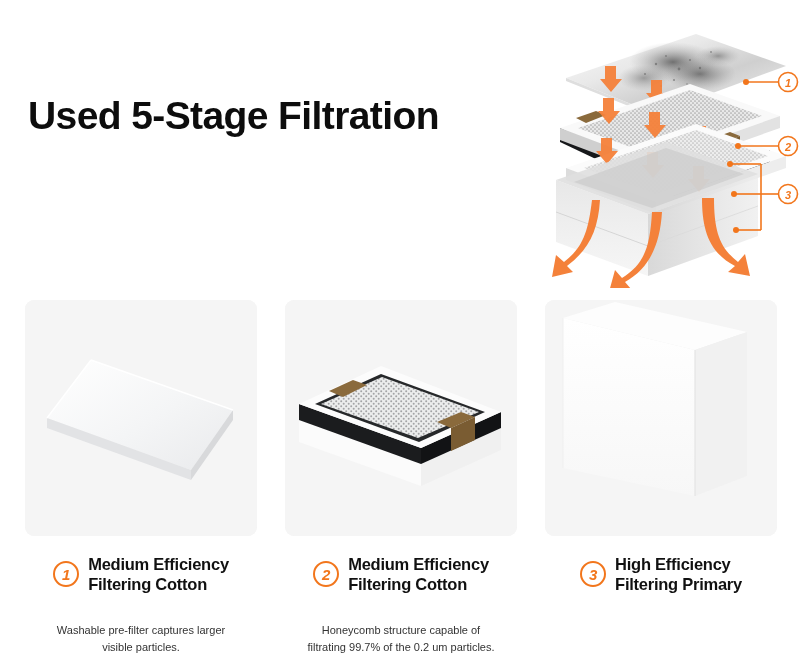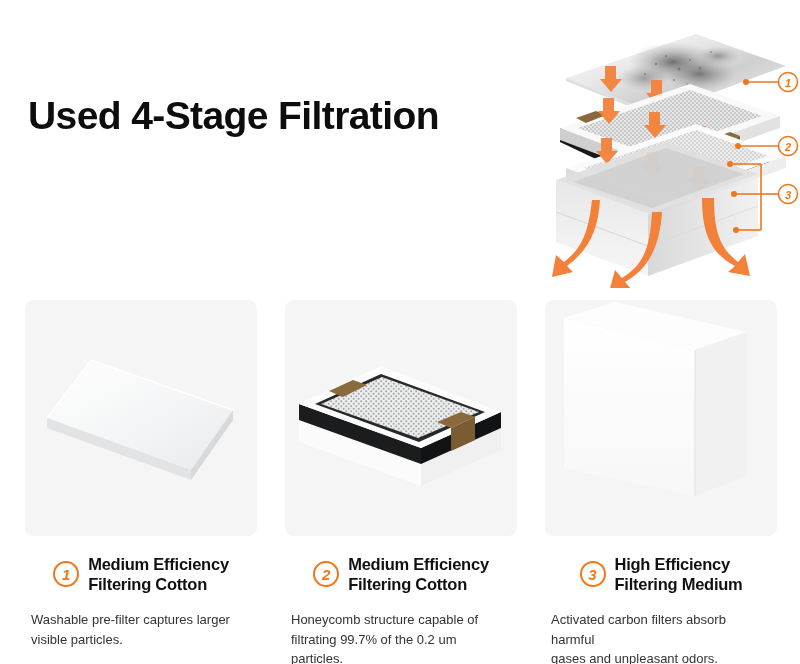--- a/index.html
+++ b/index.html
@@ -99,33 +99,34 @@
   }
   .card-title {
     font-size: 16.5px;
     font-weight: bold;
     line-height: 1.22;
     color: #111111;
     letter-spacing: -0.25px;
     white-space: pre-line;
   }
   .card-desc {
-    margin-top: 16px;
-    font-size: 13px;
+    margin-top: 28px;
+    font-size: 11px;
     line-height: 1.5;
     color: #333333;
+    text-align: center;
     padding: 0 6px;
     white-space: pre-line;
   }
 </style>
 </head>
 <body>
 
 <div class="header">
-  <h1 class="headline">Used 4-Stage Filtration</h1>
+  <h1 class="headline">Used 5-Stage Filtration</h1>
 </div>
 
 <div class="diagram">
   <svg width="252" height="266" viewBox="0 0 252 266" xmlns="http://www.w3.org/2000/svg">
     <defs>
       <linearGradient id="dustGrad" x1="0" y1="0" x2="1" y2="1">
         <stop offset="0%" stop-color="#fbfbfb"></stop>
         <stop offset="35%" stop-color="#e9e9e9"></stop>
         <stop offset="60%" stop-color="#cfcfcf"></stop>
         <stop offset="100%" stop-color="#f4f4f4"></stop>
@@ -347,19 +348,17 @@
         <polygon points="18,18 150,50 150,196 18,168" fill="url(#boxF)"></polygon>
 
         <polygon points="150,50 202,32 202,176 150,196" fill="#f1f1f1"></polygon>
         <line x1="150" y1="50" x2="150" y2="196" stroke="#e4e4e4" stroke-width="1.2"></line>
         <line x1="18" y1="18" x2="18" y2="168" stroke="#efefef" stroke-width="1"></line>
       </svg>
     </div>
     <div class="caption">
       <div class="badge">3</div>
       <div class="card-title">High Efficiency
-Filtering Medium</div>
-    </div>
-    <div class="card-desc">Activated carbon filters absorb harmful
-gases and unpleasant odors.</div>
+Filtering Primary</div>
+    </div>
   </div>
 
 </div>
 
 </body></html>

